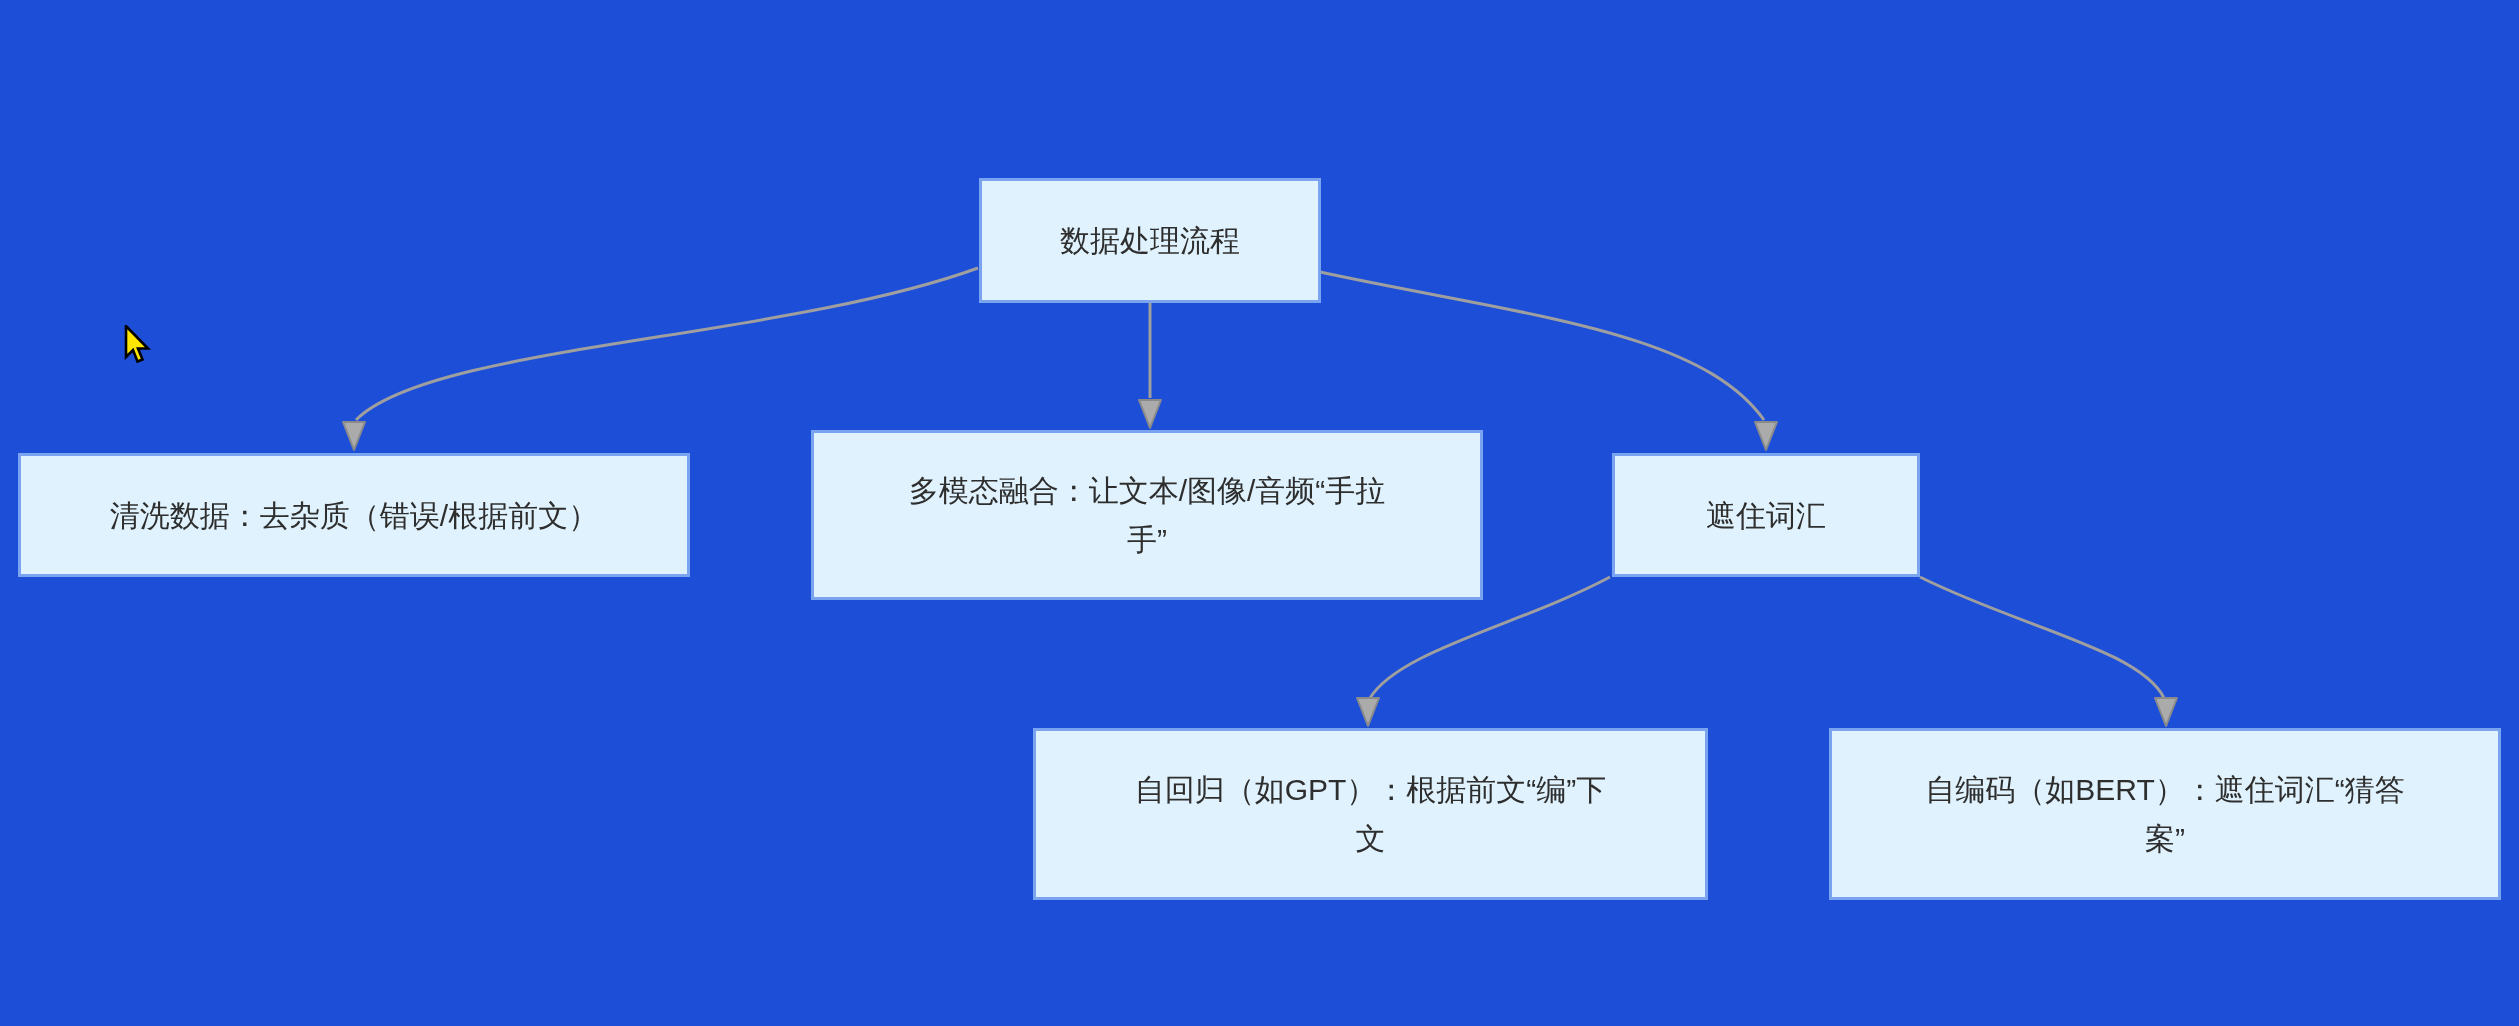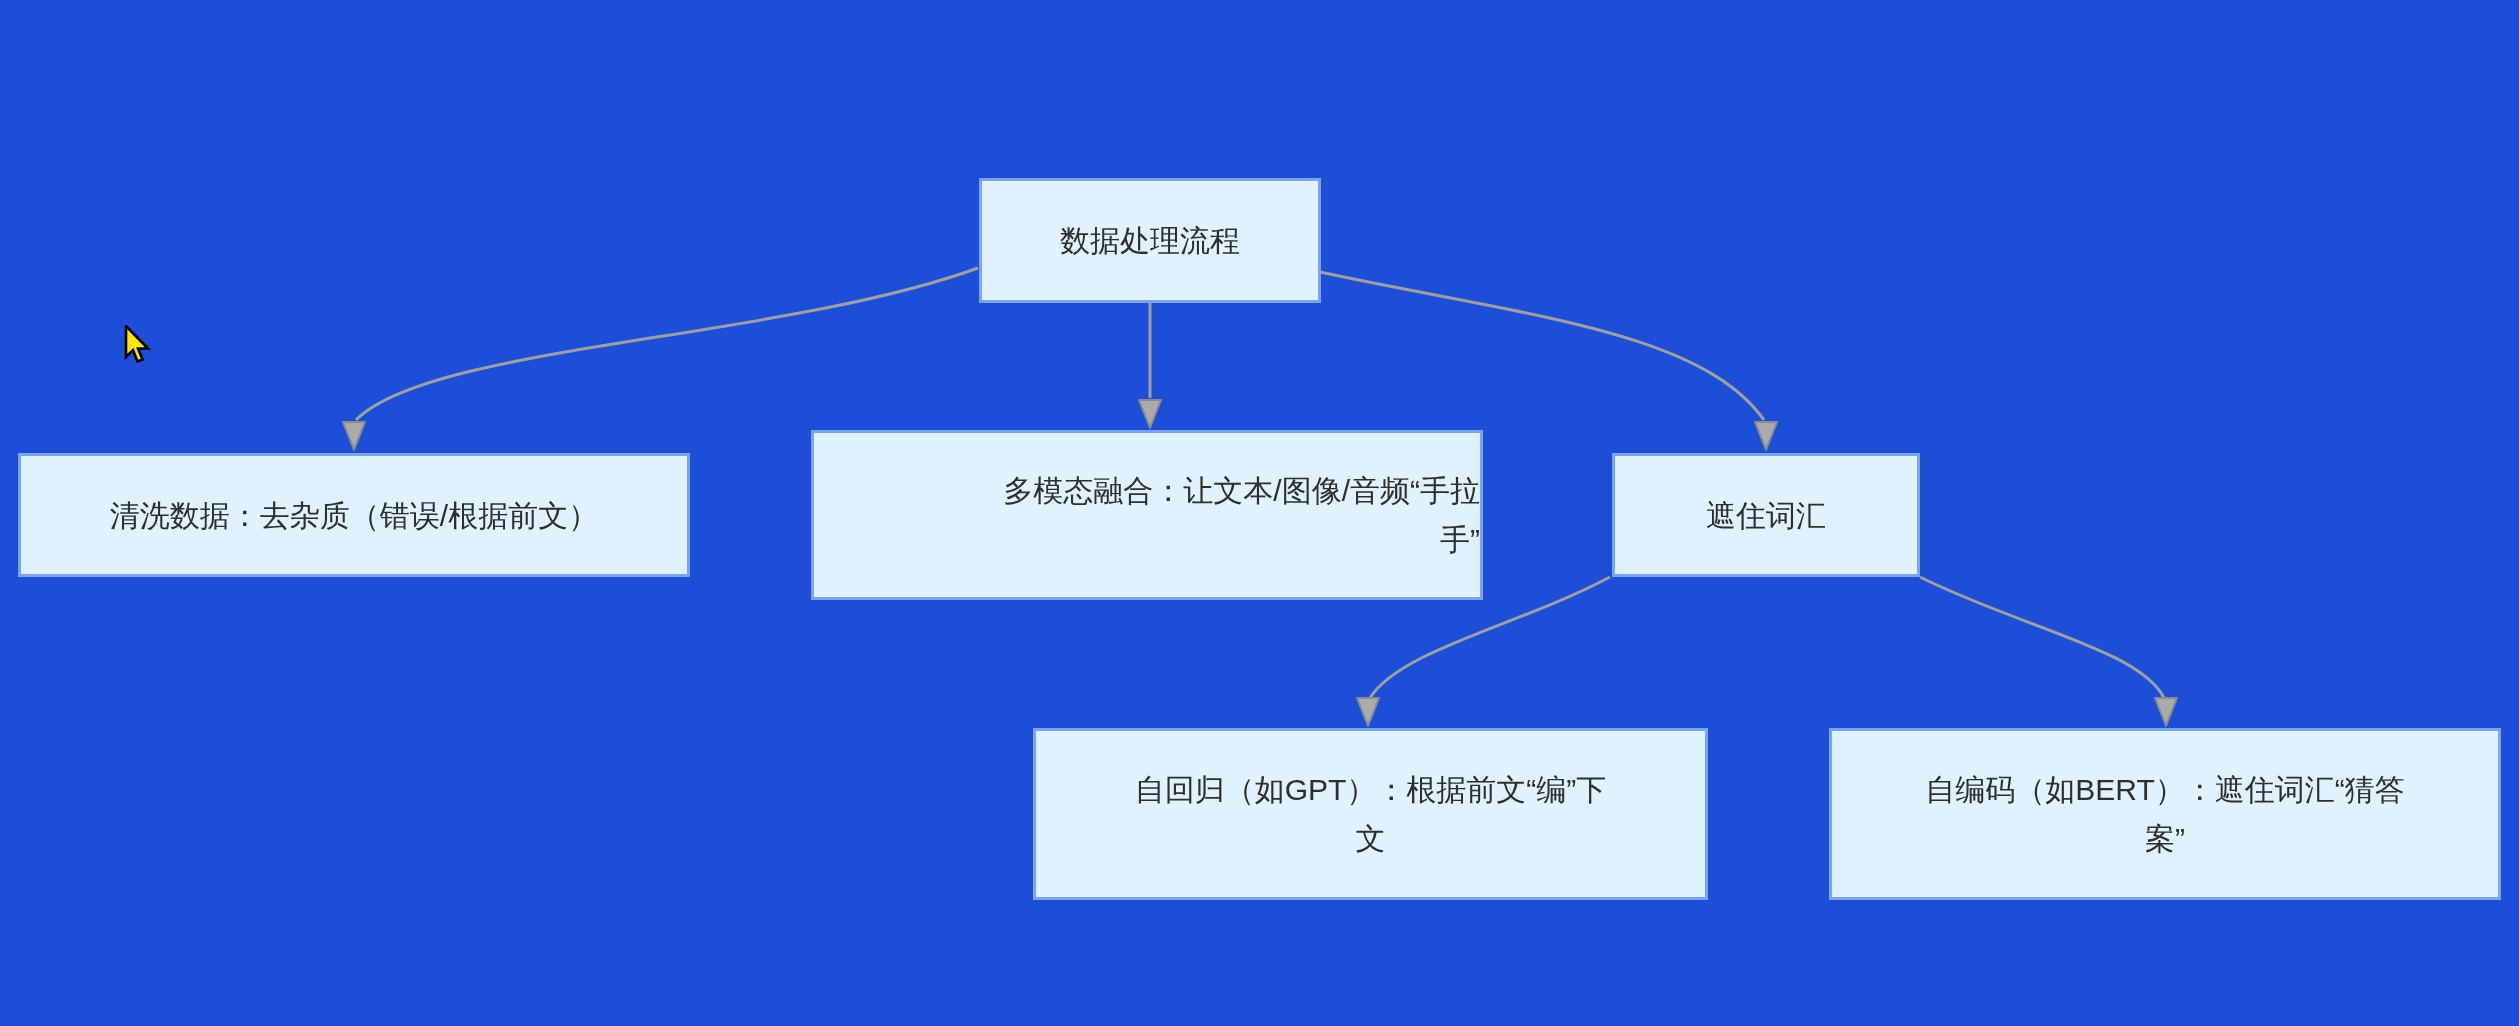--- a/index.html
+++ b/index.html
@@ -43,21 +43,21 @@
     justify-content: center;
     text-align: center;
     font-size: 30px;
     line-height: 49px;
     color: #2e2e2e;
     white-space: nowrap;
   }
   .node .line { display: block; }
   #node-root     { left: 979px;  top: 178px; width: 342px; height: 125px; }
   #node-clean    { left: 18px;   top: 453px; width: 672px; height: 124px; }
-  #node-fusion   { left: 811px;  top: 430px; width: 672px; height: 170px; align-items: flex-end; }
+  #node-fusion   { left: 811px;  top: 430px; width: 672px; height: 170px; }
   #node-pretrain { left: 1612px; top: 453px; width: 308px; height: 124px; }
   #node-ar       { left: 1033px; top: 728px; width: 675px; height: 172px; }
   #node-ae       { left: 1829px; top: 728px; width: 672px; height: 172px; }
   #cursor {
     position: absolute;
     left: 124px;
     top: 325px;
     width: 34px;
     height: 44px;
   }

